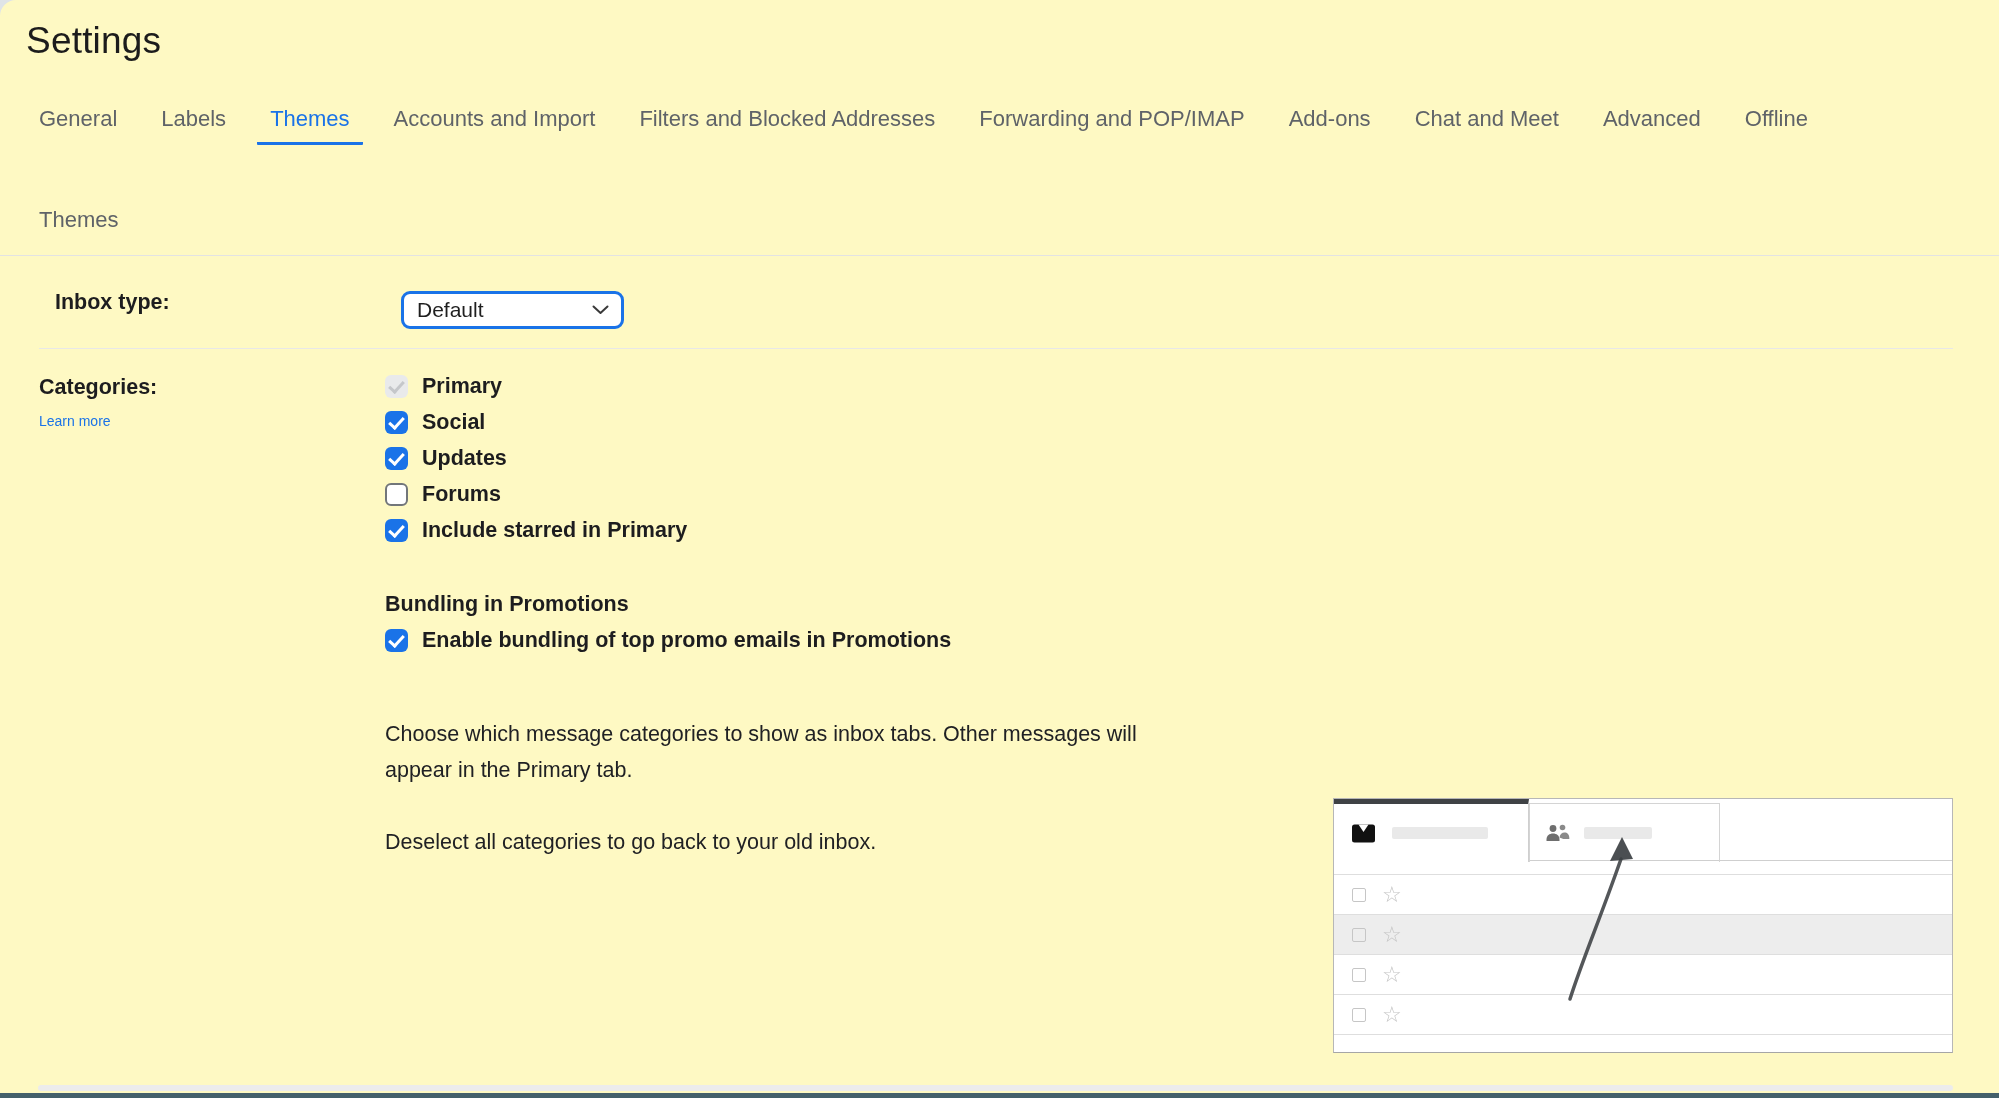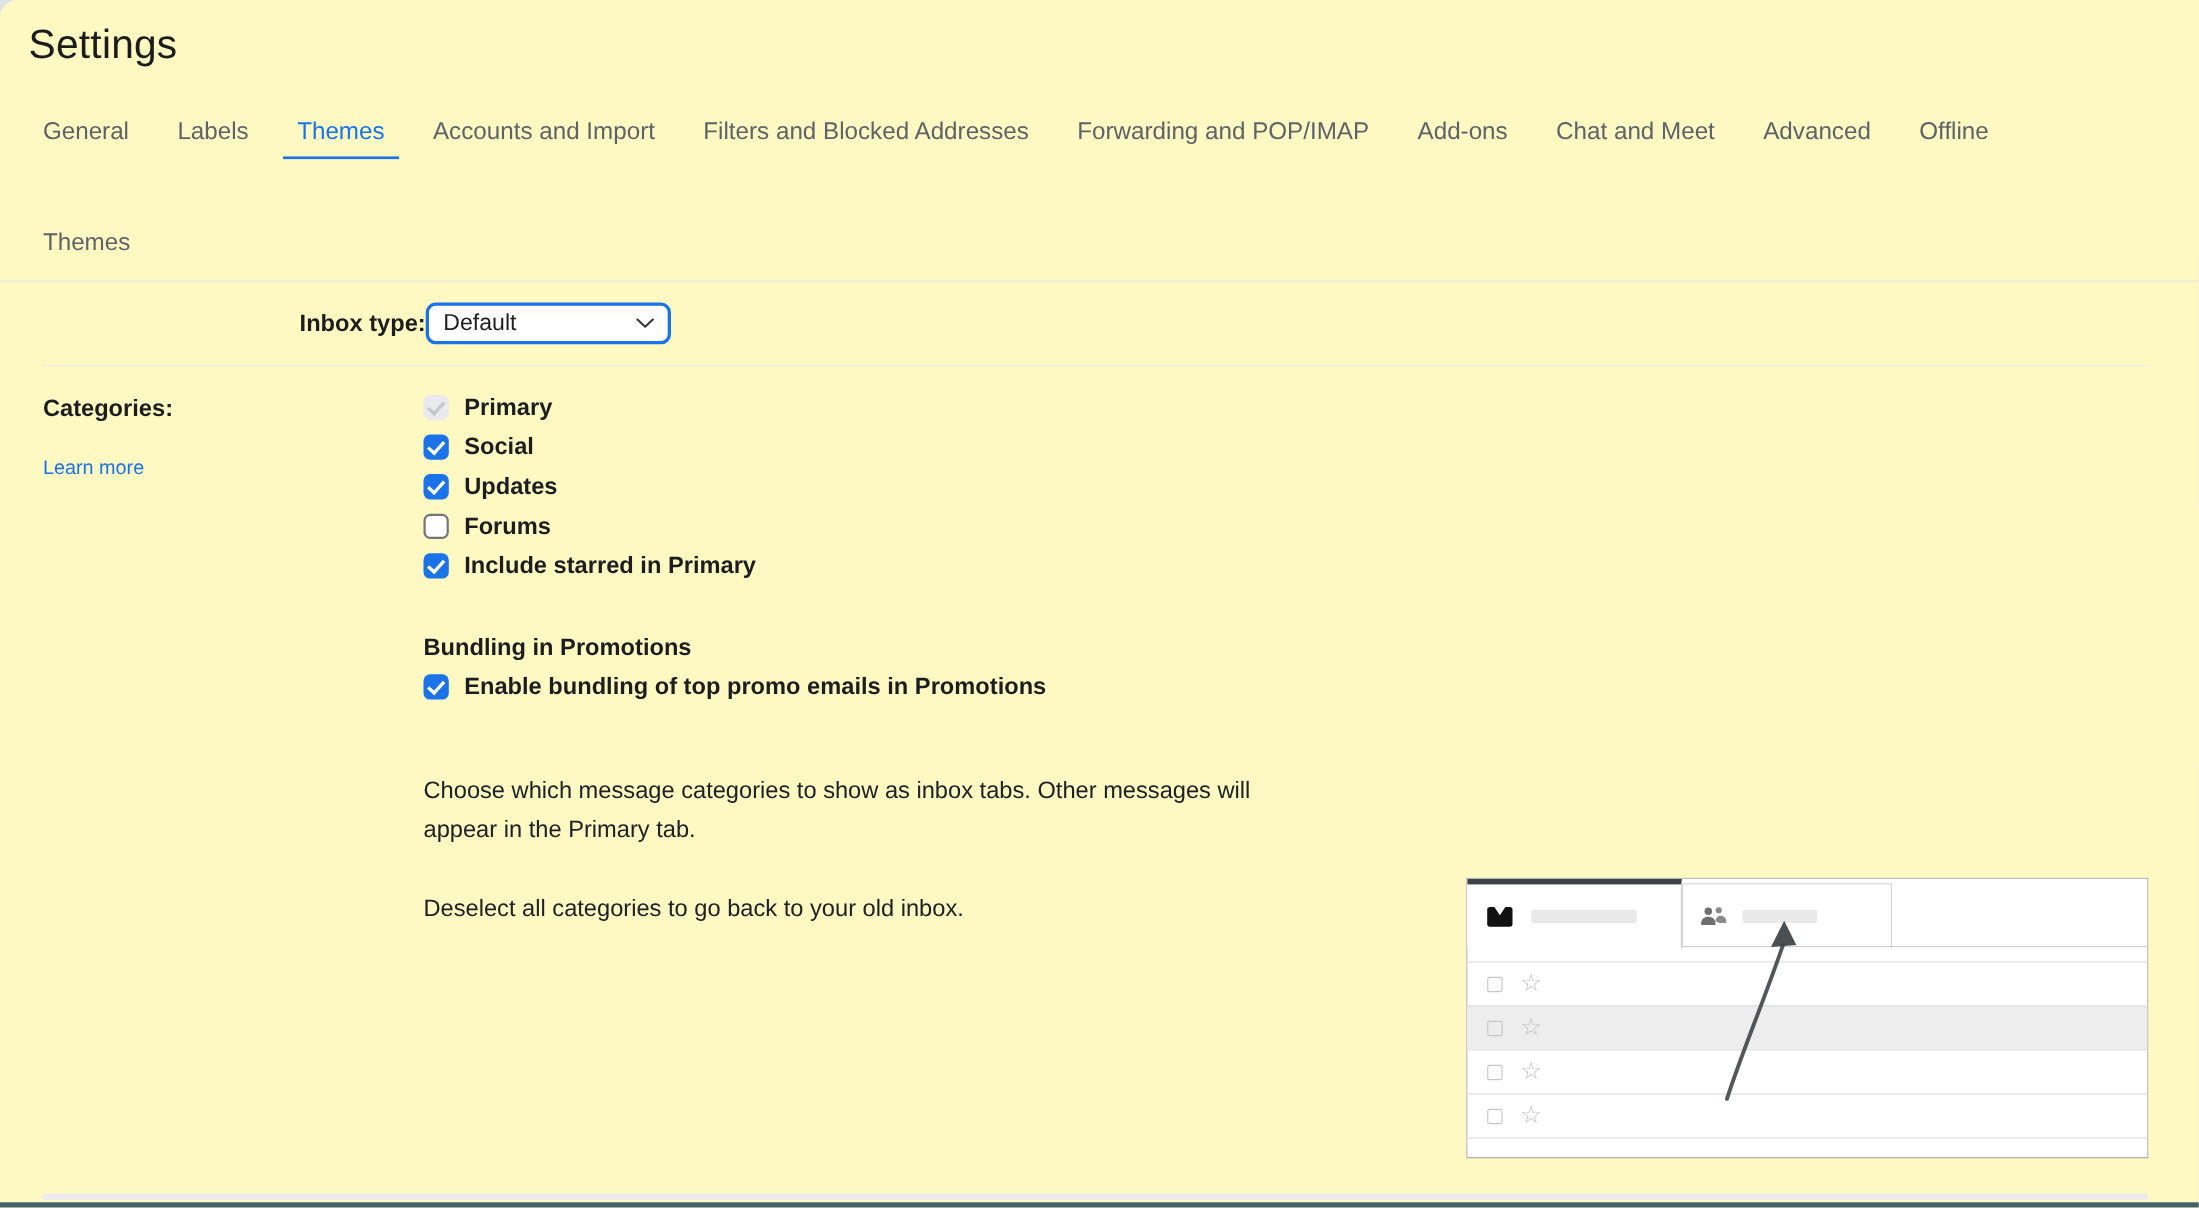--- a/index.html
+++ b/index.html
@@ -25,31 +25,31 @@
   .tab.active {
     color: var(--accent-blue, #1a73e8); font-weight: 400;
     border-bottom: 3px solid var(--accent-blue, #1a73e8);
     padding-left: 13px; padding-right: 13px; margin-left: -13px; margin-right: -13px;
     border-radius: 0 0 1px 1px; padding-bottom: 10px;
   }
   .flex-break { width: 100%; height: 0; }
   .divider-full { height: 1px; background: #e3e3e3; margin-top: 10px; }
   .divider-inset { height: 1px; background: #e8e8e8; margin: 0 46px 0 39px; }
   
-  .setting-row { display: flex; align-items: center; padding: 19px 2px; text-align: right; }
+  .setting-row { display: flex; align-items: center; padding: 19px 16px; }
   .left-col { width: 385px; padding-left: 39px; flex: 0 0 385px; }
   .bold-label { font-size: 21.5px; font-weight: 700; color: #1d1d1f; }
   .select {
     width: 223px; height: 38px; background: #fff;
     border: 3px solid var(--accent-blue, #1a73e8); border-radius: 9px;
     display: flex; align-items: center; justify-content: space-between;
-    padding: 0 12px 0 13px; font-size: 21px; cursor: pointer;
+    padding: 0 12px 0 13px; font-size: 21px; cursor: pointer; margin-top: 16px;
   }
   .section { display: flex; align-items: flex-start; padding-top: 26px; }
-  .link { color: var(--link-blue, #1a73e8); font-size: 18px; text-decoration: none; display: inline-block; margin-top: 31px; cursor: pointer; }
+  .link { color: var(--link-blue, #1a73e8); font-size: 14px; text-decoration: none; display: inline-block; margin-top: 13px; cursor: pointer; }
   
   .opt-row { display: flex; align-items: center; margin-bottom: 13px; height: 23px; }
   .cb {
     width: 23px; height: 23px; border-radius: 6px; flex: 0 0 23px;
     display: flex; align-items: center; justify-content: center; cursor: pointer;
   }
   .cb.checked { background: var(--accent-blue, #1a73e8); }
   .cb.checked::after {
     content: ""; width: 6px; height: 12px;
     border: solid #fff; border-width: 0 3px 3px 0;

